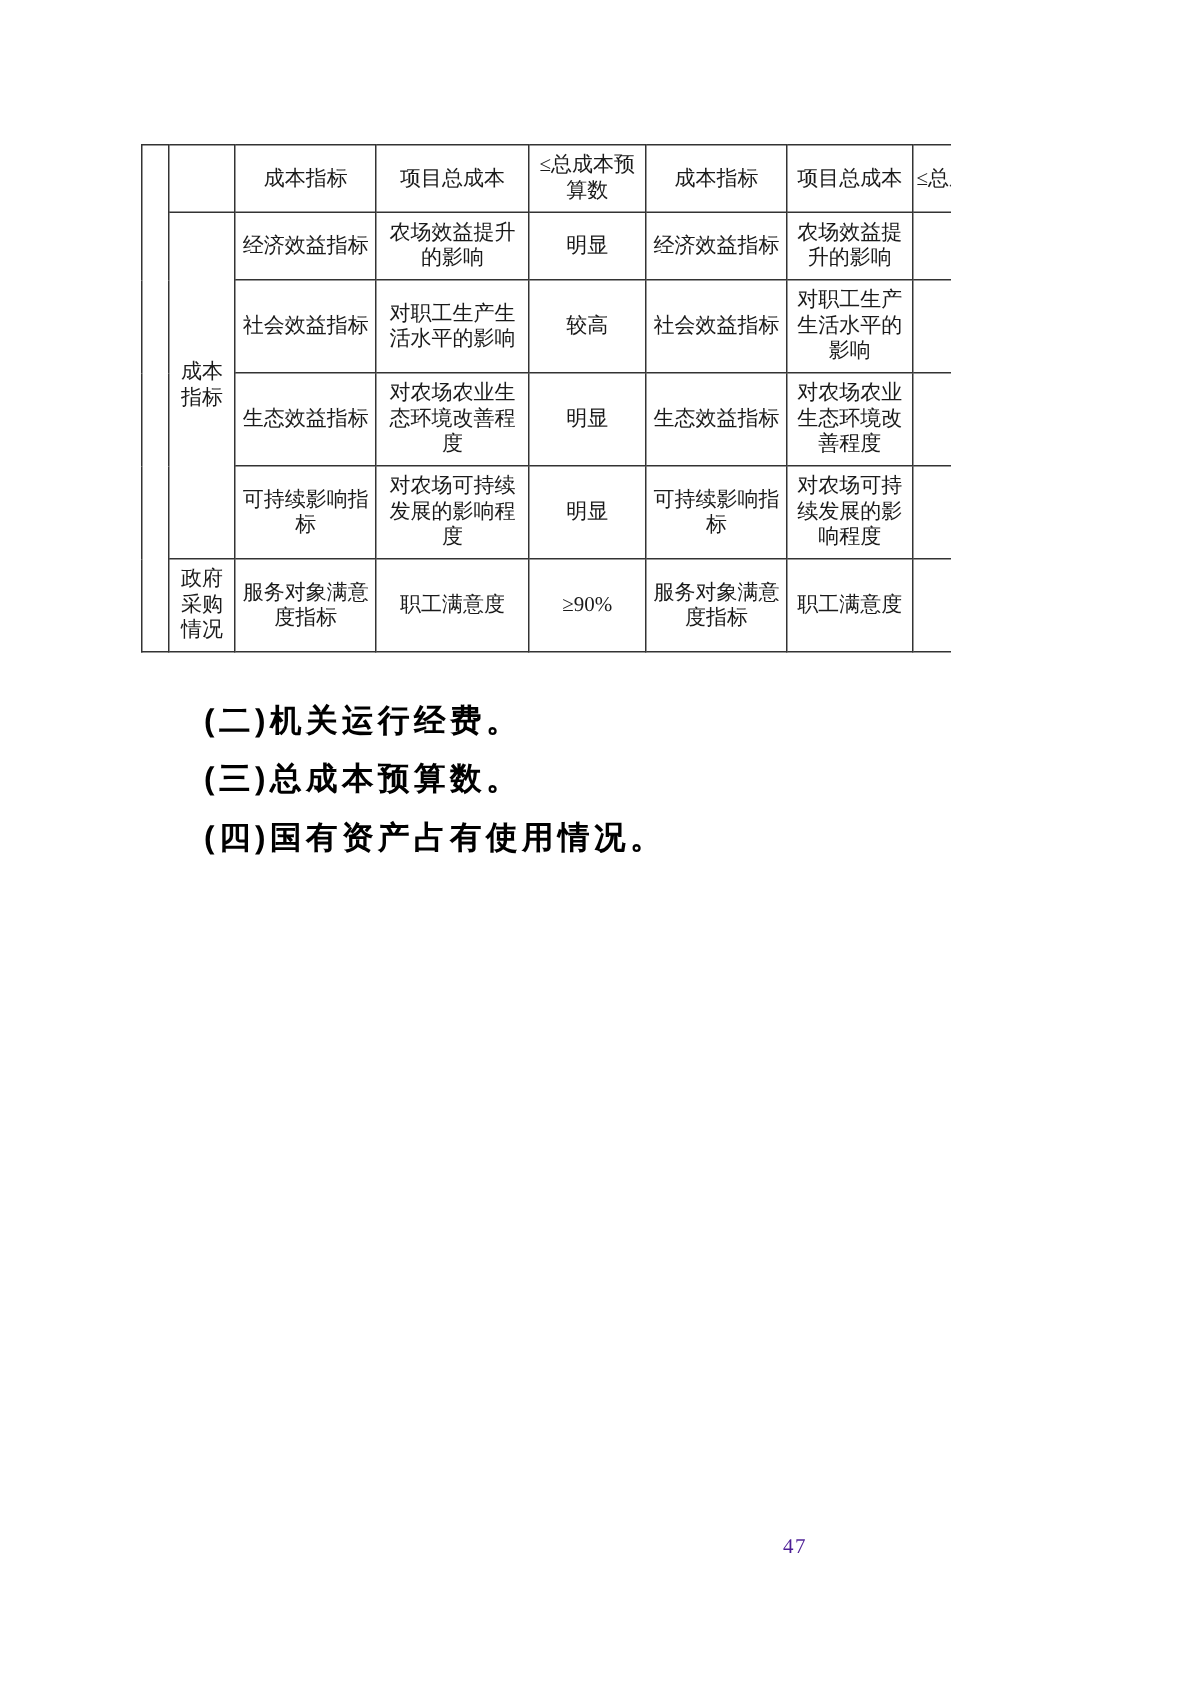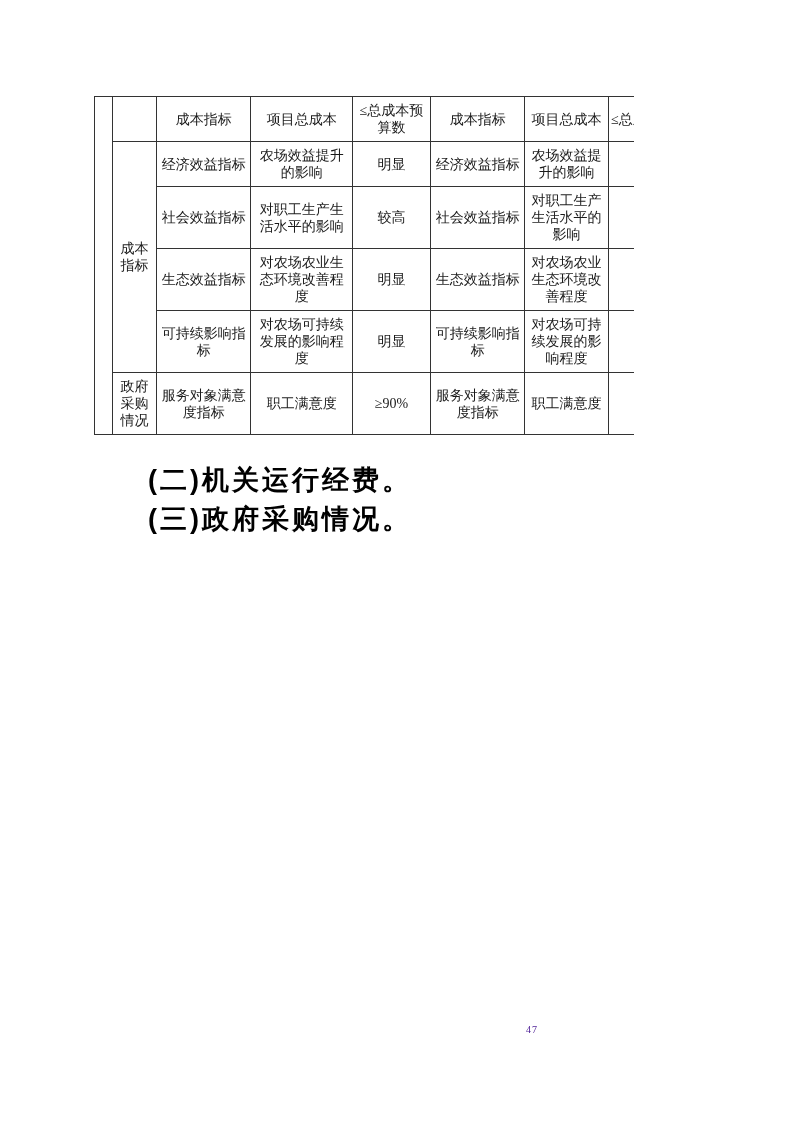--- a/index.html
+++ b/index.html
@@ -45,38 +45,38 @@
   .sections {
     margin-top: 26px;
     font-size: 21px;
     letter-spacing: 2.5px;
     line-height: 39px;
     text-align: justify;
     text-justify: inter-ideograph;
   }
   .sections h3 {
     margin: 0;
-    font-size: 27px;
+    font-size: 21px;
     font-weight: bold;
     font-family: "Liberation Sans", "DejaVu Sans", sans-serif;
     letter-spacing: 3px;
     line-height: 39px;
     text-indent: 2em;
     text-align: left;
   }
   .sections p {
     margin: 0;
     text-indent: 2em;
   }
 
   .page-number {
     position: absolute;
     top: 1024px;
     right: 96px;
-    font-size: 10px;
+    font-size: 14px;
     letter-spacing: 1px;
     color: #4c1d95;
   }
 </style>
 </head>
 <body>
 
 <div class="page">
   <div class="content">
 
@@ -143,20 +143,21 @@
           <td>服务对象满意度指标</td>
           <td>职工满意度</td>
           <td>≥90%</td>
         </tr>
       </tbody>
     </table>
 
     <div class="sections">
       <h3>(二)机关运行经费。</h3>
 
-      <h3>(三)政府采购情况。</h3>
+      <h3>(三)总成本预算数。</h3>
 
+      <h3>(四)国有资产占有使用情况。</h3>
     </div>
 
   </div>
 
   <div class="page-number">47</div>
 </div>
 
 </body></html>

